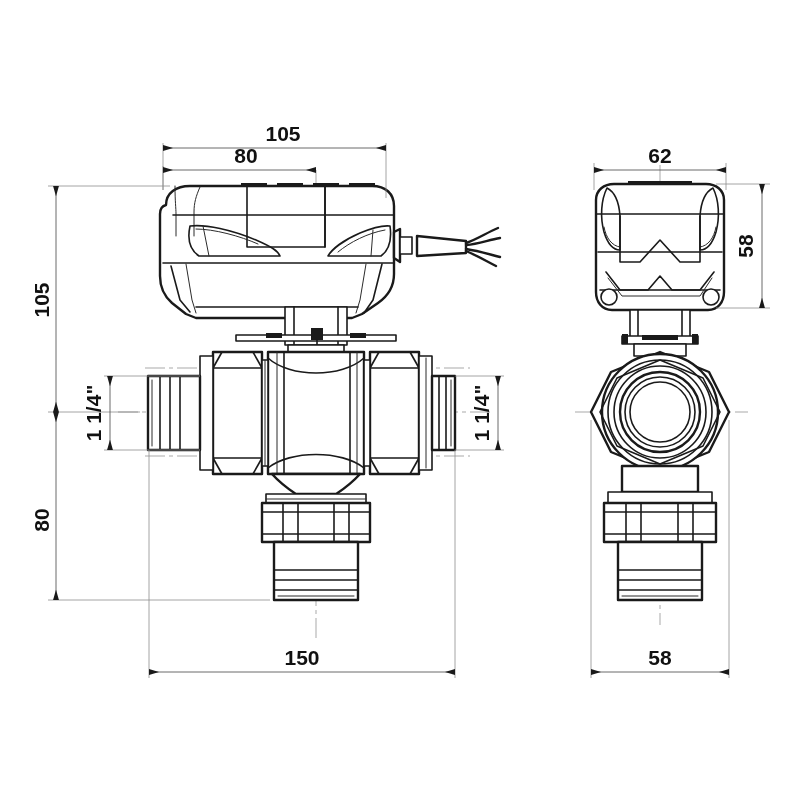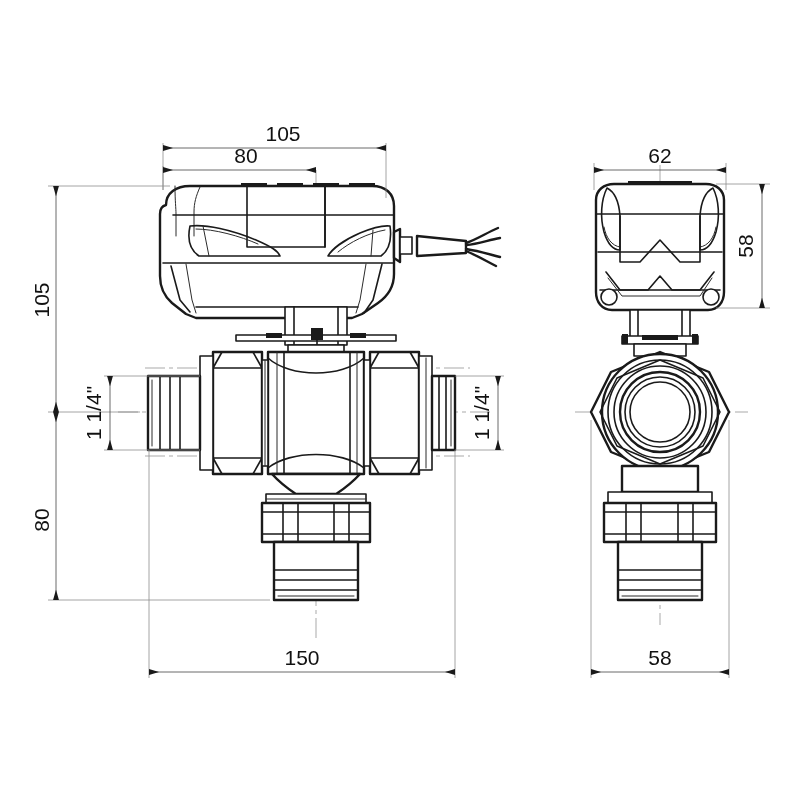--- a/index.html
+++ b/index.html
@@ -10,20 +10,21 @@
   body {
     width: 800px;
     height: 800px;
     font-family: "Liberation Sans", sans-serif;
     overflow: hidden;
   }
   #drawing-root {
     position: relative;
     width: 800px;
     height: 784px;
+    font-weight: bold;
   }
   svg#tech-drawing {
     display: block;
     width: 800px;
     height: 800px;
     background: #ffffff;
   }
   .obj     { fill: none; stroke: #1a1a1a; stroke-width: 1.6; stroke-linejoin: round; stroke-linecap: round; }
   .obj-th  { fill: none; stroke: #1a1a1a; stroke-width: 2.4; stroke-linejoin: round; stroke-linecap: round; }
   .objf    { fill: #ffffff; stroke: #1a1a1a; stroke-width: 1.6; stroke-linejoin: round; stroke-linecap: round; }

